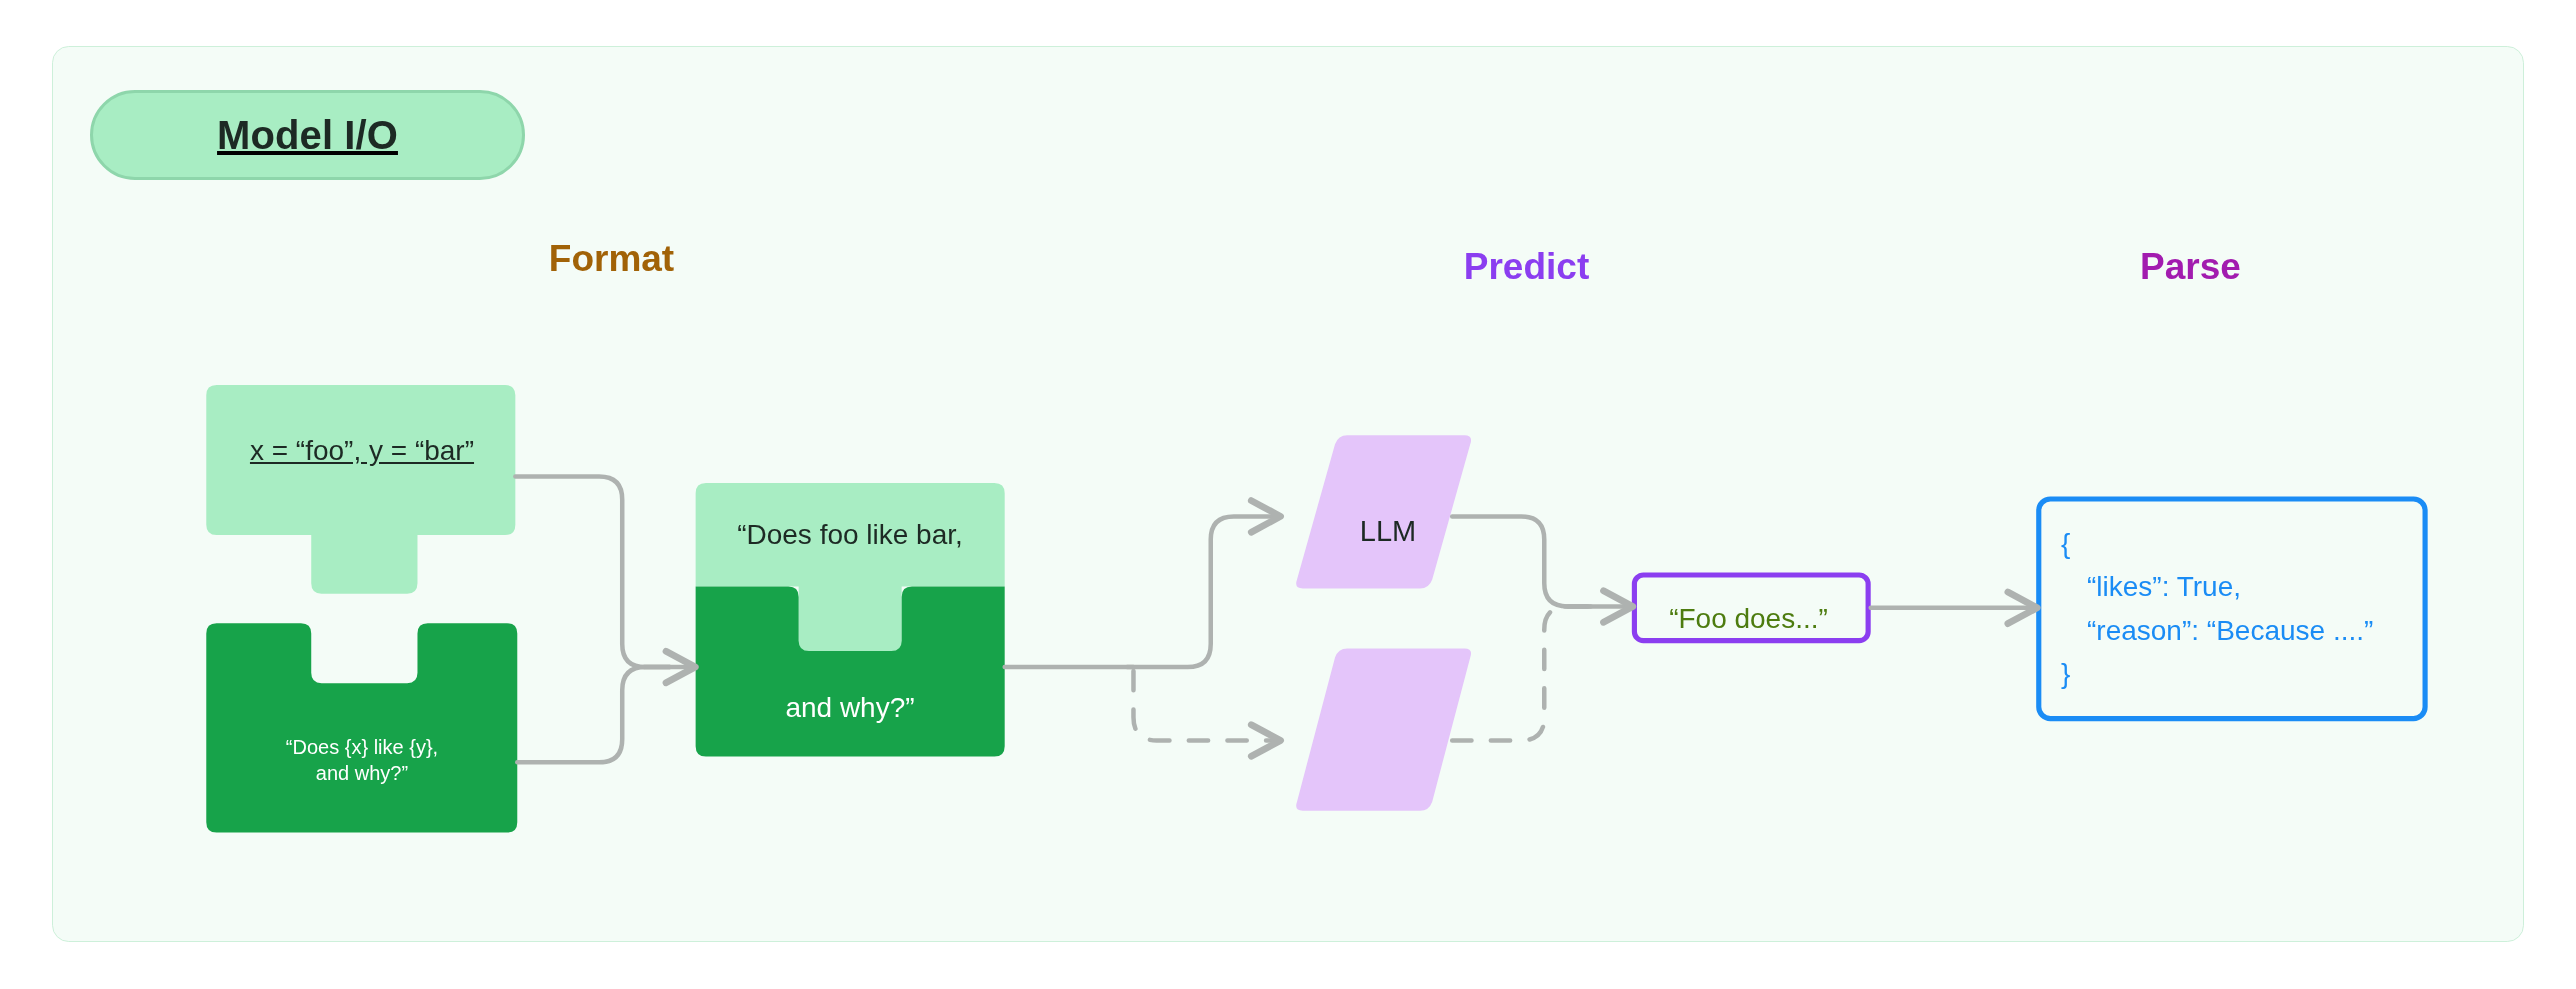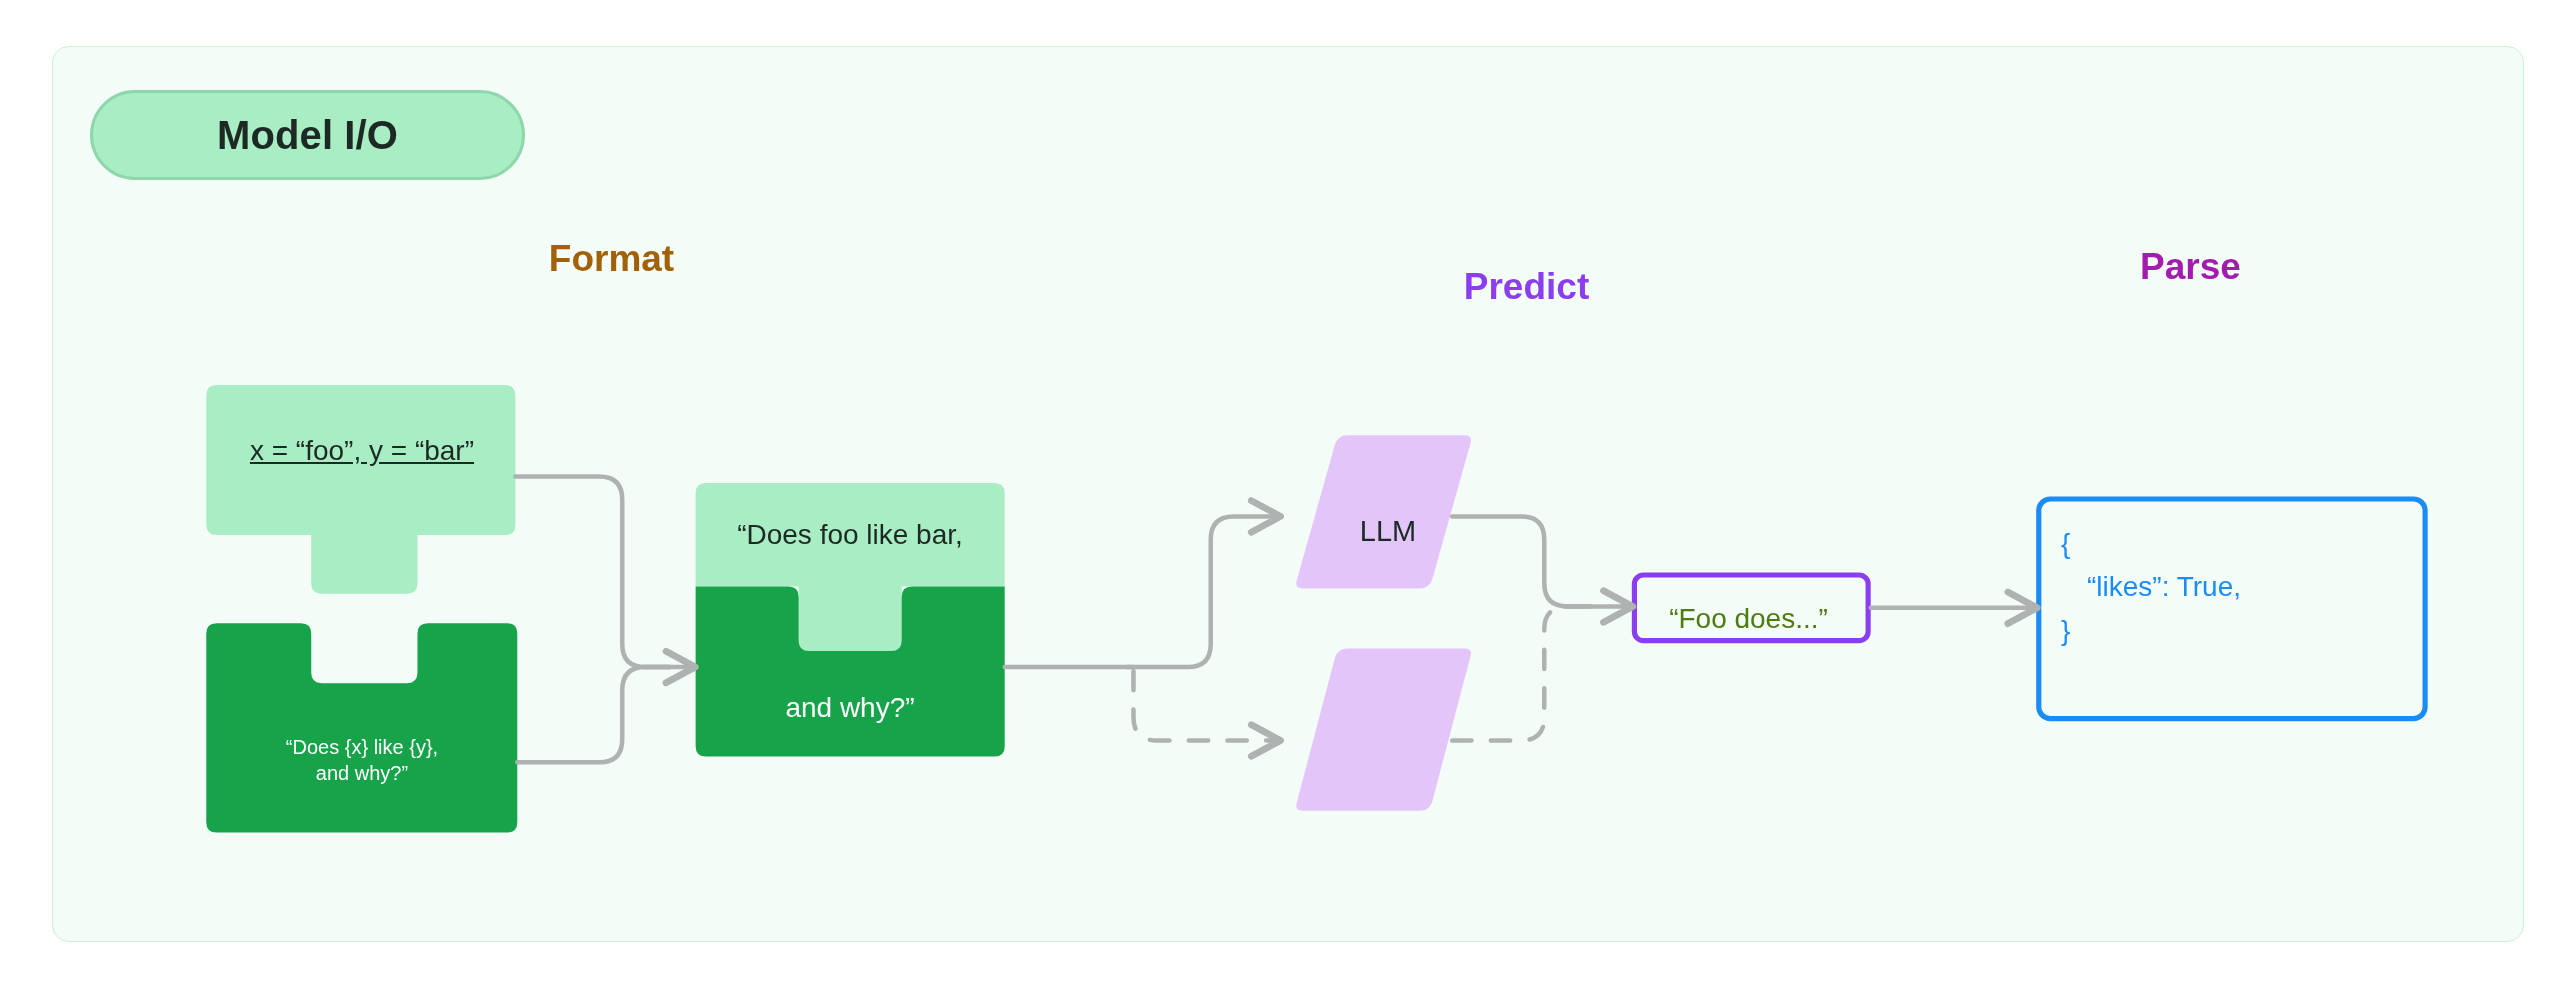--- a/index.html
+++ b/index.html
@@ -32,36 +32,37 @@
     top: 90px;
     width: 435px;
     height: 90px;
     box-sizing: border-box;
     background: #a8edc3;
     border: 3.9px solid #8ed6ab;
     border-radius: 45px;
     display: flex;
     align-items: center;
     justify-content: center;
+    text-decoration: underline;
   }
   .badge-label {
     font-size: 40px;
     font-weight: bold;
     color: #1d2a24;
     letter-spacing: 0.1px;
   }
   .col-head {
     position: absolute;
     font-size: 37px;
     font-weight: bold;
     text-align: center;
     white-space: nowrap;
   }
   #head-format { left: 399px; top: 238px; width: 425px; color: #a16207; }
-  #head-predict { left: 1314px; top: 246px; width: 425px; color: #8b3ef0; margin-top: 20px; }
+  #head-predict { left: 1314px; top: 246px; width: 425px; color: #8b3ef0; }
   #head-parse   { left: 1978px; top: 246px; width: 425px; color: #a21caf; }
 
   svg.layer {
     position: absolute;
     left: 0; top: 0;
     width: 2576px;
     height: 989px;
     overflow: visible;
   }
   .node-text {
@@ -181,17 +182,18 @@
   <div class="node-text t-dark" id="txt-comb-b">and why?”</div>
 
   <div class="node-text t-light" id="txt-llm">LLM</div>
 
 
   <div class="node-text t-purple" id="txt-foo">“Foo does...”</div>
 
   <div class="json-box-text">
     <div>{</div>
     <div class="json-indent">“likes”: True,</div>
+    <div class="json-indent">“reason”: “Because ....”</div>
     <div>}</div>
   </div>
 
 </div>
 
 
 </body></html>

